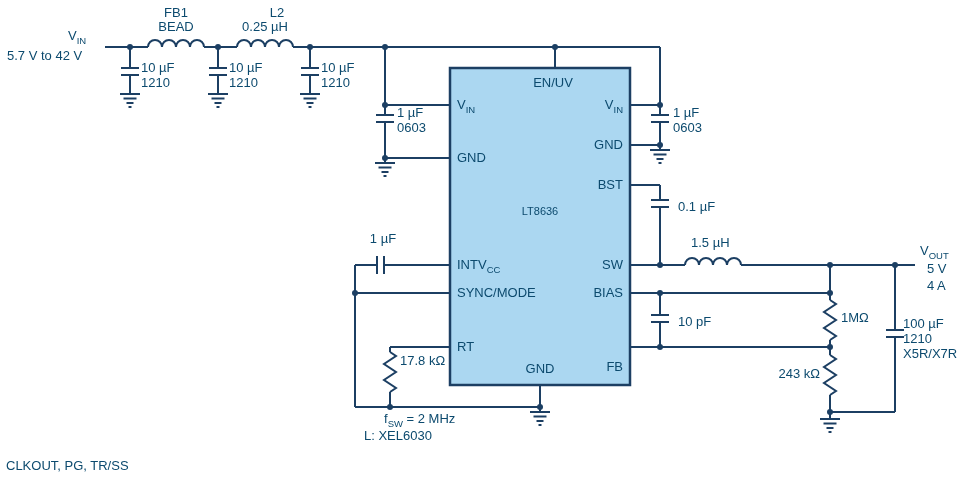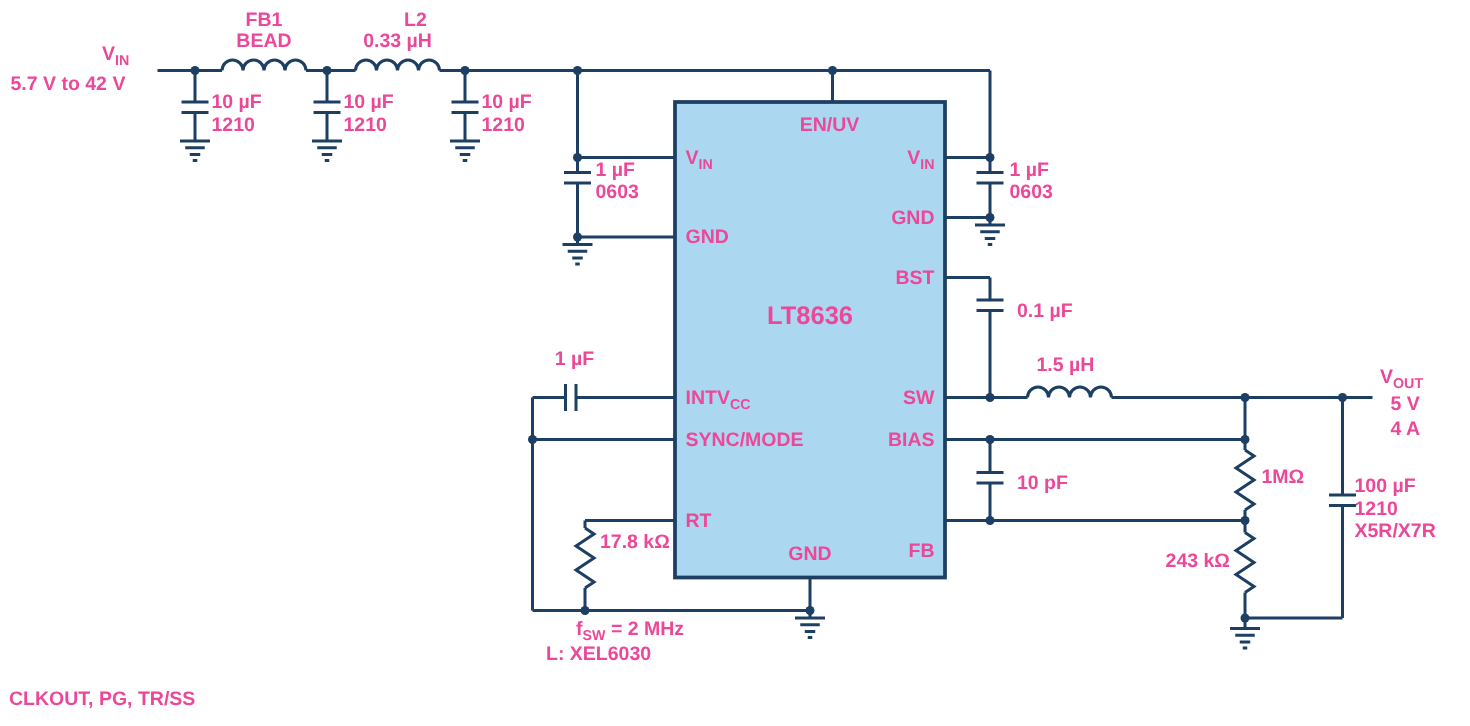--- a/index.html
+++ b/index.html
@@ -2,26 +2,26 @@
 <html><head>
 <meta charset="utf-8">
 <style>
   html,body{margin:0;padding:0;background:#ffffff}
   .stage{position:relative;width:980px;height:484px;background:#fff;
          font-family:"Liberation Sans",sans-serif;overflow:hidden}
   .stage svg{position:absolute;left:0;top:0;display:block}
   .w{stroke:#1c3f63;stroke-width:2;fill:none}
   .ic-rect{fill:#abd7f1;stroke:#1c3f63;stroke-width:2.5}
   .dot{fill:#1c3f63;stroke:none}
-  .lbl{position:absolute;color:#ec4899;font-weight:700;font-size:13px;
+  .lbl{position:absolute;color:#0c4a6e;font-weight:400;font-size:13px;
        line-height:14px;white-space:nowrap}
   .lbl sub{font-size:9.5px;line-height:0}
   .cx{transform:translateX(-50%)}
   .rx{transform:translateX(-100%)}
-  .big{font-size:17px}
+  .big{font-size:11px}
 </style>
 </head>
 <body>
 
 <div class="stage">
 
   <svg width="980" height="484" viewBox="0 0 980 484">
     <defs>
       <g id="gnd">
         <line x1="-10" y1="0" x2="10" y2="0"></line>
@@ -113,21 +113,21 @@
         <circle cx="830" cy="412" r="3"></circle>
     </g>
   </svg>
 
   <div class="lbl" style="left:68px;top:29px"><span>V</span><sub>IN</sub></div>
   <div class="lbl" style="left:7px;top:49px">5.7 V to 42 V</div>
 
   <div class="lbl cx" style="left:176px;top:6px">FB1</div>
   <div class="lbl cx" style="left:176px;top:20px">BEAD</div>
   <div class="lbl cx" style="left:277px;top:6px">L2</div>
-  <div class="lbl cx" style="left:265px;top:20px">0.33 µH</div>
+  <div class="lbl cx" style="left:265px;top:20px">0.25 µH</div>
 
   <div class="lbl" style="left:141px;top:61px">10 µF</div>
   <div class="lbl" style="left:141px;top:76px">1210</div>
   <div class="lbl" style="left:229px;top:61px">10 µF</div>
   <div class="lbl" style="left:229px;top:76px">1210</div>
   <div class="lbl" style="left:321px;top:61px">10 µF</div>
   <div class="lbl" style="left:321px;top:76px">1210</div>
 
   <div class="lbl" style="left:397px;top:106px">1 µF</div>
   <div class="lbl" style="left:397px;top:121px">0603</div>

